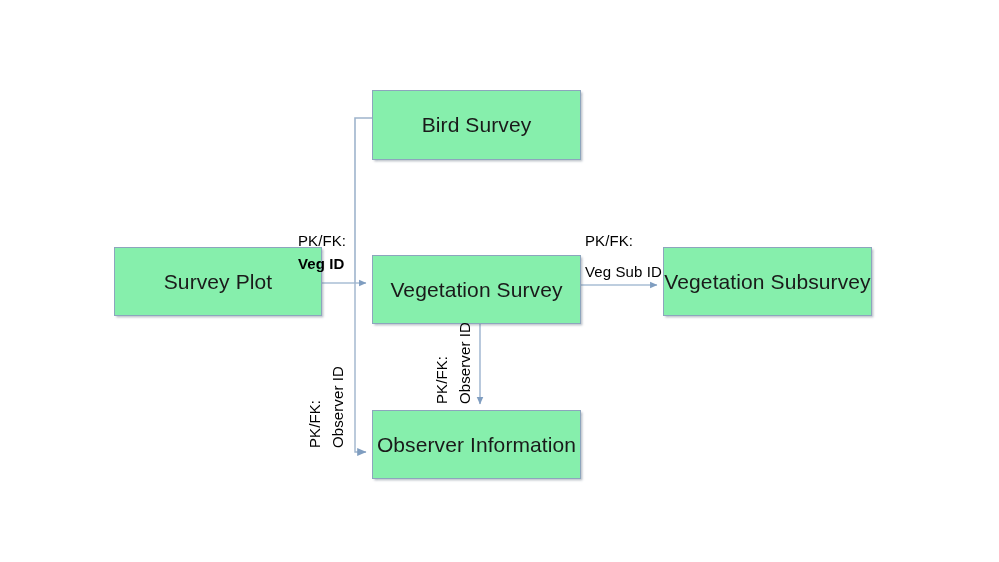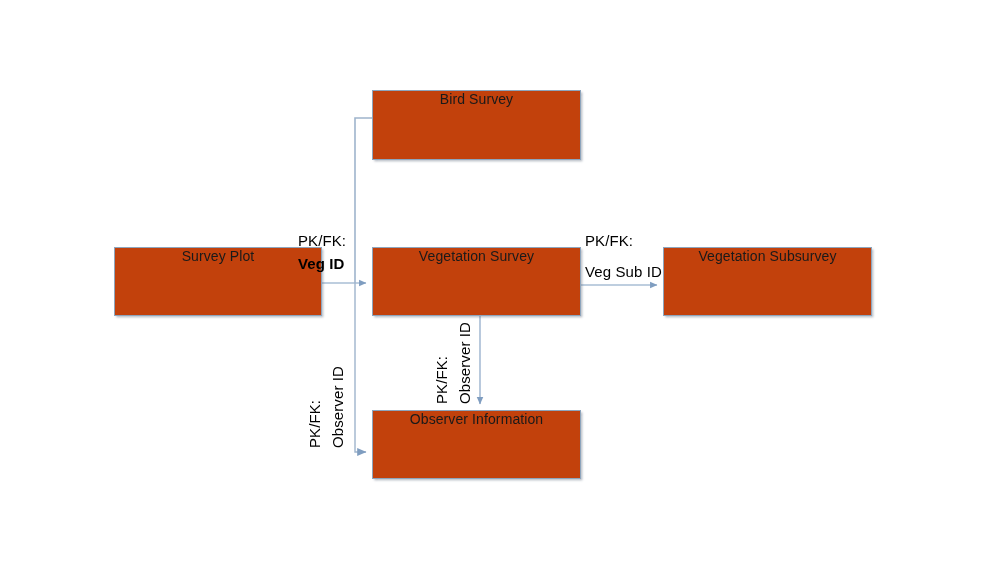--- a/index.html
+++ b/index.html
@@ -22,27 +22,28 @@
     position: absolute;
     left: 0;
     top: 0;
     width: 999px;
     height: 562px;
     pointer-events: none;
   }
   .entity-box {
     position: absolute;
     box-sizing: border-box;
-    background: #c2410c;
+    background: #86efac;
     border: 1px solid #8da5bd;
     box-shadow: 1.5px 1.5px 2.2px rgba(90, 105, 125, 0.45);
     display: flex;
+    align-items: center;
     justify-content: center;
     color: #1a1a1a;
-    font-size: 14px;
+    font-size: 21px;
     font-family: "Liberation Sans", sans-serif;
     letter-spacing: 0.1px;
   }
   .edge-label {
     position: absolute;
     color: #000000;
     font-size: 15px;
     font-family: "Liberation Sans", sans-serif;
     line-height: 1.38;
     white-space: pre;
@@ -90,21 +91,21 @@
   </svg>
 
   <div class="entity-box" style="left:78px; top:247px; width:208px; height:69px;margin-left:36px;">
     <span>Survey Plot</span>
   </div>
 
   <div class="entity-box" style="left:372px; top:90px; width:209px; height:70px;">
     <span>Bird Survey</span>
   </div>
 
-  <div class="entity-box" style="left:372px; top:247px; width:209px; height:69px;">
+  <div class="entity-box" style="left:372px; top:255px; width:209px; height:69px;">
     <span>Vegetation Survey</span>
   </div>
 
   <div class="entity-box" style="left:663px; top:247px; width:209px; height:69px;">
     <span>Vegetation Subsurvey</span>
   </div>
 
   <div class="entity-box" style="left:372px; top:410px; width:209px; height:69px;">
     <span>Observer Information</span>
   </div>

